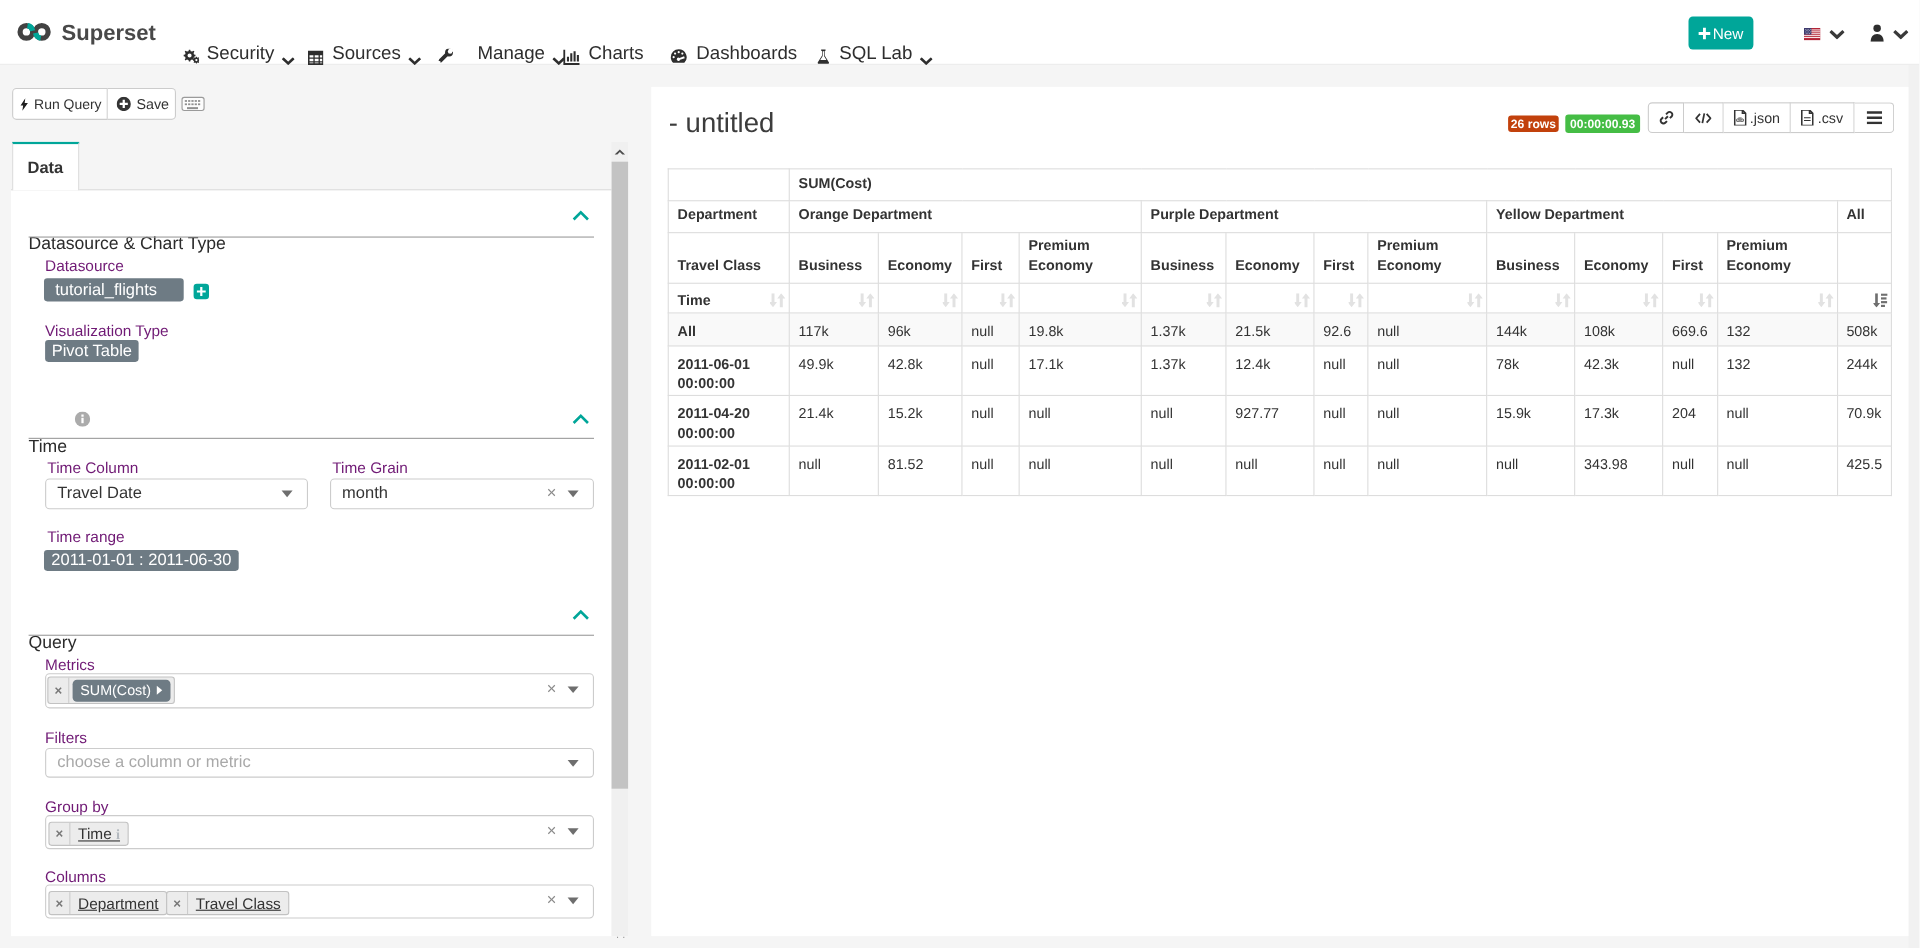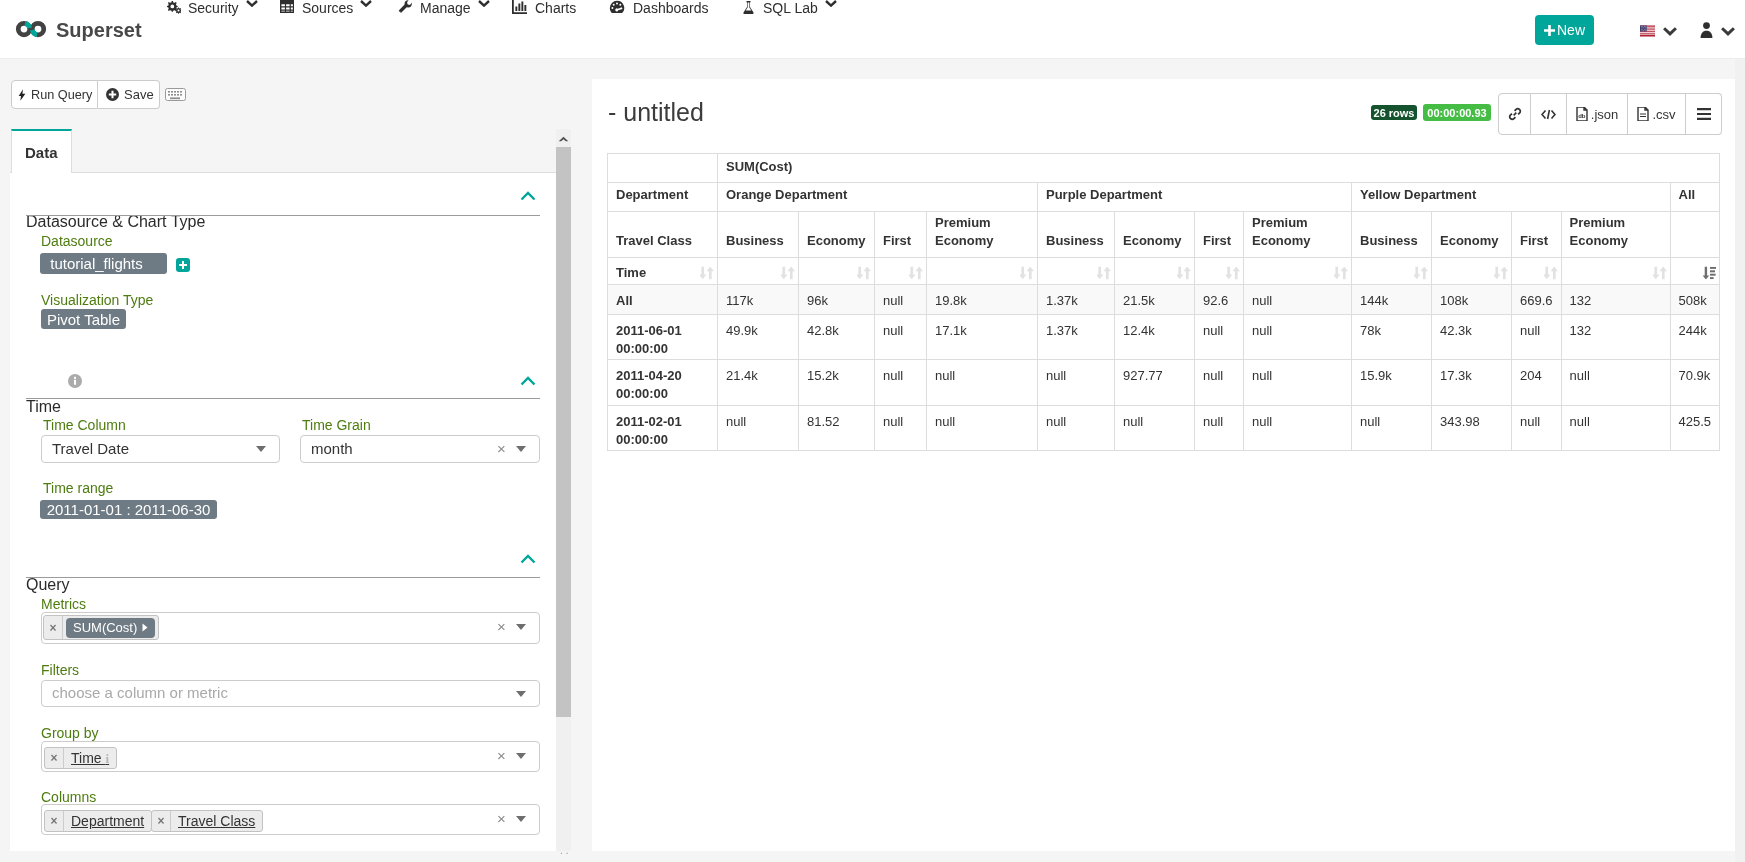--- a/index.html
+++ b/index.html
@@ -2,21 +2,21 @@
 <html><head>
 <meta charset="utf-8">
 <style>
 * { margin:0; padding:0; box-sizing:border-box; }
 html,body { width:1745px; height:862px; overflow:hidden; }
 body { background:#f5f5f5; font-family:"Liberation Sans", sans-serif; color:#333; position:relative; }
 .abs { position:absolute; }
 
 
 #navbar { position:absolute; top:0; left:0; width:1745px; height:59px; background:#fff; border-bottom:1px solid #ececec; }
-.navitem { position:absolute; top:0; height:59px; display:flex; align-items:flex-start; color:#2e2e2e; font-size:14px; }
+.navitem { position:absolute; top:0; height:59px; display:flex; align-items:flex-end; color:#2e2e2e; font-size:17px; }
 .navitem svg { display:block; }
 #brand { position:absolute; left:56px; top:19px; font-size:20px; font-weight:bold; color:#484848; letter-spacing:0px; }
 #newbtn { position:absolute; left:1535px; top:15px; width:59px; height:30px; background:#00a699; border-radius:4px; color:#fff; font-size:14px; display:flex; align-items:center; justify-content:center; }
 
 
 #btn-row { position:absolute; left:11px; top:80px; height:19px; display:flex; }
 .btn-def { background:#fff; border:1px solid #ccc; font-size:13px; color:#333; display:flex; align-items:center; padding:0 10px; height:29px; }
 .btn-def svg { flex-shrink:0; }
 #btn-run { border-radius:4px 0 0 4px; width:87px; white-space:nowrap; padding:0 6px; font-size:12.7px; }
 #btn-save { border-radius:0 4px 4px 0; width:62px; border-left:none; white-space:nowrap; padding:0 8px; }
@@ -27,34 +27,34 @@
 #lpanel { position:absolute; left:10px; top:173px; width:546px; height:678px; background:#fff; }
 
 
 #sb-track { position:absolute; left:556px; top:129px; width:15px; height:722px; background:#f0f0f0; }
 #sb-thumb { position:absolute; left:556px; top:147px; width:15px; height:570px; background:#c3c3c3; }
 #sb-up { position:absolute; left:556px; top:129px; width:15px; height:19px; background:#f0f0f0; text-align:center; }
 
 .sec-h { position:absolute; left:26px; font-size:16px; color:#2b2b2b;margin-top:26px; }
 .sec-hr { position:absolute; left:26px; width:514px; height:1px; background:#9b9b9b; }
 .chev-up { position:absolute; left:520px; }
-.lbl { position:absolute; font-size:14px; color:#4d7c0f; }
+.lbl { position:absolute; font-size:14px; color:#701a75; }
 .graybtn { position:absolute; background:#6e7b84; border-radius:3px; color:#fff; font-size:15px; display:flex; align-items:center; justify-content:center; white-space:nowrap; }
 .selbox { position:absolute; border:1px solid #ccc; border-radius:4px; background:#fff; }
 .sel-x { position:absolute; color:#8a8a8a; font-size:15px; }
 .sel-car { position:absolute; width:0; height:0; border-left:5px solid transparent; border-right:5px solid transparent; border-top:6px solid #6e6e6e; }
 .chip { position:absolute; background:#ececec; border:1px solid #c2c2c2; border-radius:3px; display:flex; align-items:center; font-size:14px; color:#333; white-space:nowrap; }
 .chip .x { width:19px; text-align:center; color:#777; font-size:12px; font-weight:bold; border-right:1px solid #ccc; align-self:stretch; display:flex; align-items:center; justify-content:center; }
 .chip .t { padding:0 7px;text-decoration:underline; }
 
 
 #card { position:absolute; left:592px; top:79px; width:1143px; height:772px; background:#fff; }
 #title { position:absolute; left:608px; top:98px; font-size:25px; color:#3c3c3c; }
 .badge { position:absolute; border-radius:3px; color:#fff; font-size:11px; font-weight:bold; display:flex; align-items:center; justify-content:center; white-space:nowrap; }
-#btngrp2 { position:absolute; left:1498px; top:93px; height:42px; display:flex; }
+#btngrp2 { position:absolute; left:1498px; top:93px; height:28px; display:flex; }
 .b2 { background:#fff; border:1px solid #ccc; border-left:none; display:flex; align-items:center; justify-content:center; font-size:13px; color:#333; }
 .b2:first-child { border-left:1px solid #ccc; border-radius:4px 0 0 4px; }
 .b2:last-child { border-radius:0 4px 4px 0; }
 
 
 #ptable { position:absolute; left:607px; top:153px; border-collapse:collapse; table-layout:fixed; font-size:13px; color:#333; line-height:18px; }
 #ptable th, #ptable td { border:1px solid #ddd; padding:0 8px; text-align:left; font-weight:normal; }
 #ptable td { vertical-align:top; padding-top:7px; }
 #ptable thead th { vertical-align:bottom; padding-bottom:7px; }
 #ptable thead tr:first-child th { padding-bottom:6px; }
@@ -103,21 +103,21 @@
   </div>
 
   <div class="navitem" style="left:397px">
     <svg width="15" height="15" viewBox="0 0 15 15" fill="#2e2e2e">
         <rect x="0.5" y="5.9" width="13" height="3.4" rx="1.5" transform="rotate(-45 7 7.6)"></rect>
         <circle cx="2.6" cy="12.4" r="0.9" fill="#fff"></circle>
         <circle cx="11.2" cy="3.8" r="3.6"></circle>
         <circle cx="12.2" cy="2.8" r="2.1" fill="#fff"></circle>
         <rect x="11.2" y="0" width="4" height="2.6" fill="#fff" transform="rotate(45 13 1.3)"></rect>
       </svg>
-    <span style="margin-left:8px">Manage</span>
+    <span style="margin-left:22px">Manage</span>
     <svg style="margin-left:7px" width="12" height="7" viewBox="0 0 12 7">
         <path d="M1 1 L6 5.6 L11 1" fill="none" stroke="#2e2e2e" stroke-width="2.4"></path>
       </svg>
   </div>
 
   <div class="navitem" style="left:512px">
     <svg width="15" height="14" viewBox="0 0 15 14" fill="#2e2e2e">
         <path d="M0 0h1.8v12.2H15V14H0zM3.4 6.5h1.9v4.4H3.4zm3 -3h1.9v7.4H6.4zm3 -2h1.9v9.4H9.4zm3 3.5h1.9v5.9h-1.9z"></path>
       </svg>
     <span style="margin-left:8px">Charts</span>
@@ -312,21 +312,21 @@
 <div id="tabline"></div>
 <div id="tab">Data</div>
 <div id="sb-track"></div>
 <div id="sb-up"><svg width="11" height="8" viewBox="0 0 15 8" style="margin-top:5px">
       <path d="M1 7.2 L7.5 1 L14 7.2 L10.6 7.2 L7.5 4.2 L4.4 7.2 z" fill="#4f4f4f"></path>
     </svg></div>
 <div id="sb-thumb"></div>
 <div id="card"></div>
 <div id="title">- untitled</div>
 
-<div class="badge" style="left:1371px;top:105px;width:46px;height:15px;background:#14532d">26 rows</div>
+<div class="badge" style="left:1371px;top:105px;width:46px;height:15px;background:#c2410c">26 rows</div>
 <div class="badge" style="left:1423px;top:104px;width:68px;height:17px;background:#45bd45">00:00:00.93</div>
 
 <div id="btngrp2">
   <div class="b2" style="width:33px">
       <svg width="14" height="14" viewBox="0 0 16 16" fill="none" stroke="#333" stroke-width="2">
         <path d="M6.5 9.5 L9.5 6.5"></path>
         <path d="M7.5 4.5 L9.3 2.7 a2.6 2.6 0 0 1 3.7 0 l0.3 0.3 a2.6 2.6 0 0 1 0 3.7 L11.5 8.5"></path>
         <path d="M8.5 11.5 L6.7 13.3 a2.6 2.6 0 0 1-3.7 0 l-0.3-0.3 a2.6 2.6 0 0 1 0-3.7 L4.5 7.5"></path>
       </svg>
     </div>

